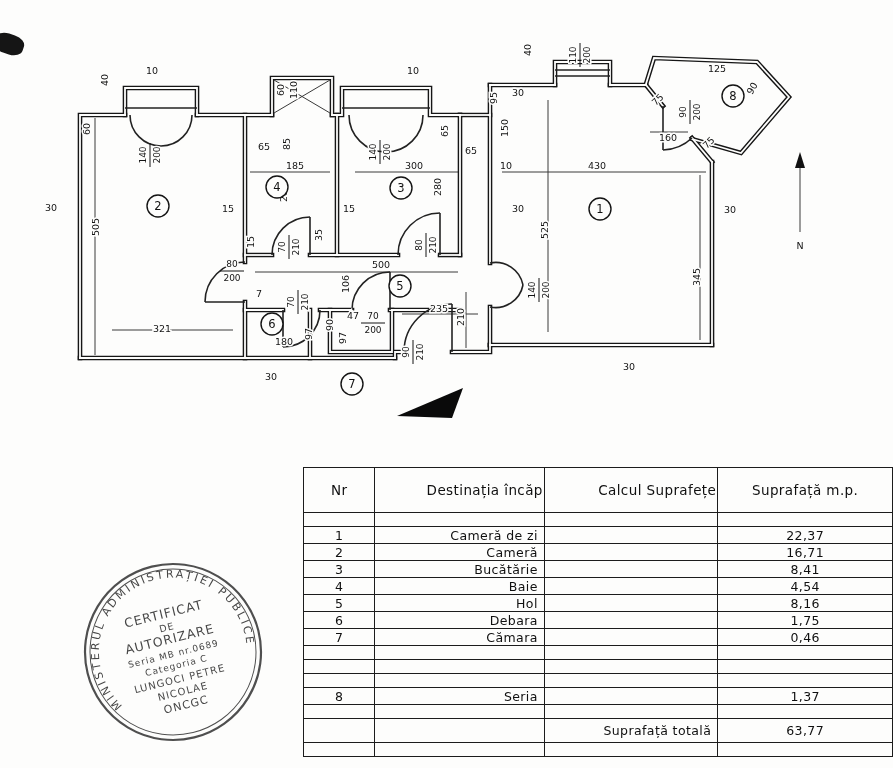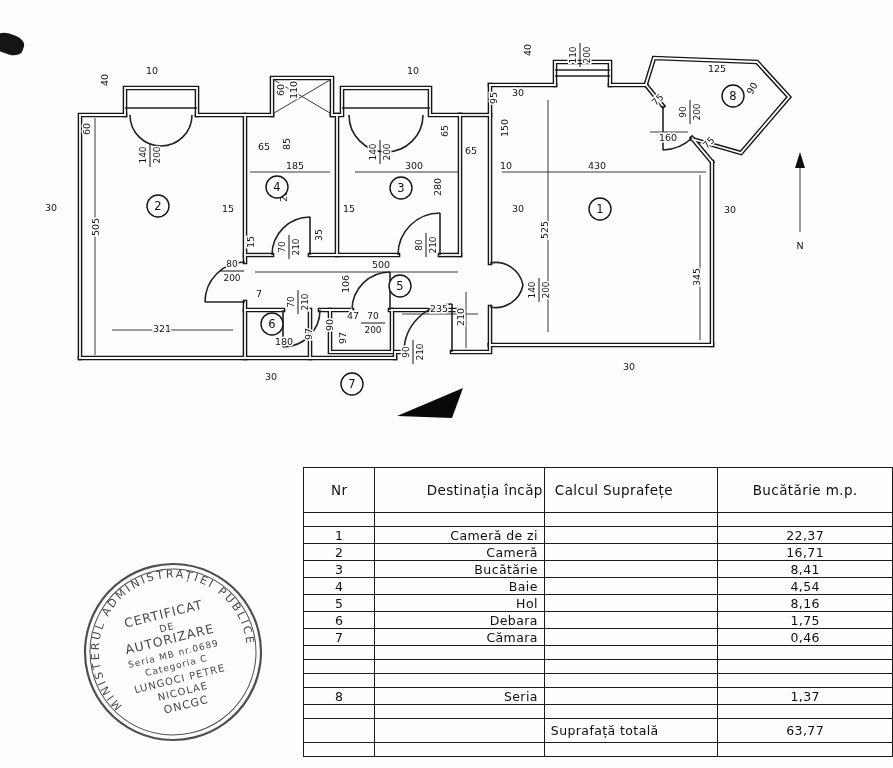--- a/index.html
+++ b/index.html
@@ -24,21 +24,21 @@
   
   #areas-table{
     position:absolute;left:303px;top:455px;border-collapse:collapse;
     background:transparent;table-layout:fixed;margin-top:12px;
   }
   #areas-table th,#areas-table td{border:1.6px solid #1c1c1c;overflow:hidden;white-space:nowrap}
   #areas-table th{height:42px;font-size:13.5px;font-weight:normal;letter-spacing:.4px;color:#101010}
   #areas-table td{font-size:12.5px;color:#101010;padding:0 6px;letter-spacing:.4px}
   .c-nr{width:60px;text-align:center}
   .c-name{width:158px;text-align:right;padding-left:10px}
-  .c-calc{width:162px;text-align:left;padding-left:10px}
+  .c-calc{width:162px;text-align:right;padding-left:10px}
   .c-mp{width:164px;text-align:center}
   tr.r-item td{height:16px}
   tr.r-blank td{height:13px}
   tr.r-total td{height:23px;font-size:13.5px}
 
   
   #stamp{position:absolute;left:53px;top:532px;transform:rotate(-14deg);opacity:.9}
   .stamp-stroke{fill:none;stroke:#3d3d3d}
   .ring-text{font-size:11px;letter-spacing:2.4px;fill:#333}
   .stamp-line{text-anchor:middle;fill:#333;letter-spacing:1px}
@@ -318,21 +318,21 @@
         </g>
       </g>
   </svg>
 
   <table id="areas-table">
     <thead>
       <tr>
         <th class="c-nr">Nr</th>
         <th class="c-name">Destinația încăp</th>
         <th class="c-calc">Calcul Suprafețe</th>
-        <th class="c-mp">Bucătărie m.p.</th>
+        <th class="c-mp">Suprafață m.p.</th>
       </tr>
     </thead>
     <tbody id="rows">
         <tr class="r-blank">
           <td class="c-nr"></td>
           <td class="c-name"></td>
           <td class="c-calc"></td>
           <td class="c-mp"></td>
         </tr>
         <tr class="r-item">

